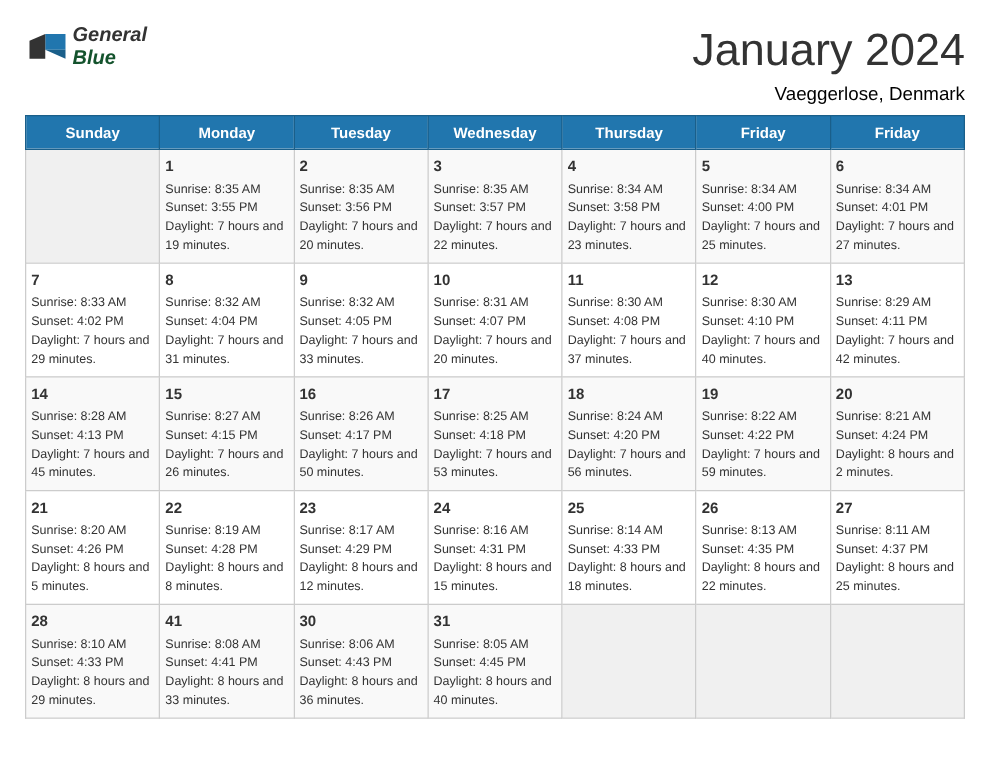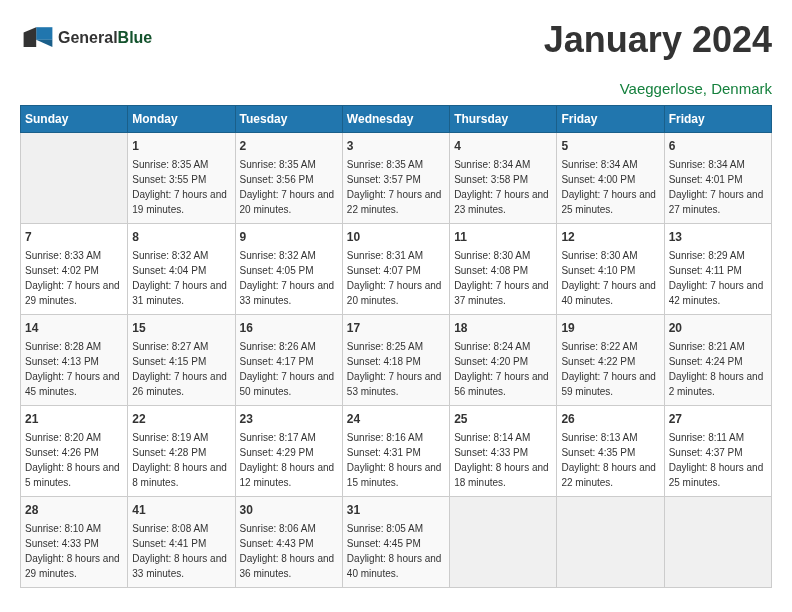--- a/index.html
+++ b/index.html
@@ -16,22 +16,23 @@
       align-items: flex-start;
       margin-bottom: 8px;
     }
     .logo {
       display: flex;
       align-items: center;
       gap: 0px;
     }
     .logo-text {
       display: flex;
-      flex-direction: row;
+      flex-direction: column;
       line-height: 1.1;
+      font-style: italic;
     }
     .logo-general {
       font-size: 16px;
       font-weight: bold;
       color: #333;
     }
     .logo-blue {
       font-size: 16px;
       font-weight: bold;
       color: #14532d;
@@ -39,41 +40,41 @@
     .logo-icon {
       width: 36px;
       height: 36px;
       margin-right: 2px;
     }
     .title-block {
       text-align: right;
     }
     .month-title {
       font-size: 36px;
-      font-weight: bold;
+      font-weight: normal;
       color: #333;
       line-height: 1.1;
     }
     .location-title {
       font-size: 15px;
-      color: #15803d;
-      margin-top: 20px;
+      color: #000000;
+      margin-top: 7px;
     }
     table {
       width: 100%;
       border-collapse: collapse;
       table-layout: fixed;
     }
     thead tr th {
       background: #2176ae;
       color: #fff;
       font-size: 12px;
       font-weight: bold;
       padding: 6px 4px;
-      text-align: left;
+      text-align: center;
       border: 1px solid #1a5f8a;
     }
     tbody tr td {
       vertical-align: top;
       padding: 4px 4px 6px 4px;
       border: 1px solid #ccc;
       font-size: 10.5px;
       color: #333;
       min-height: 80px;
       background: #fff;

